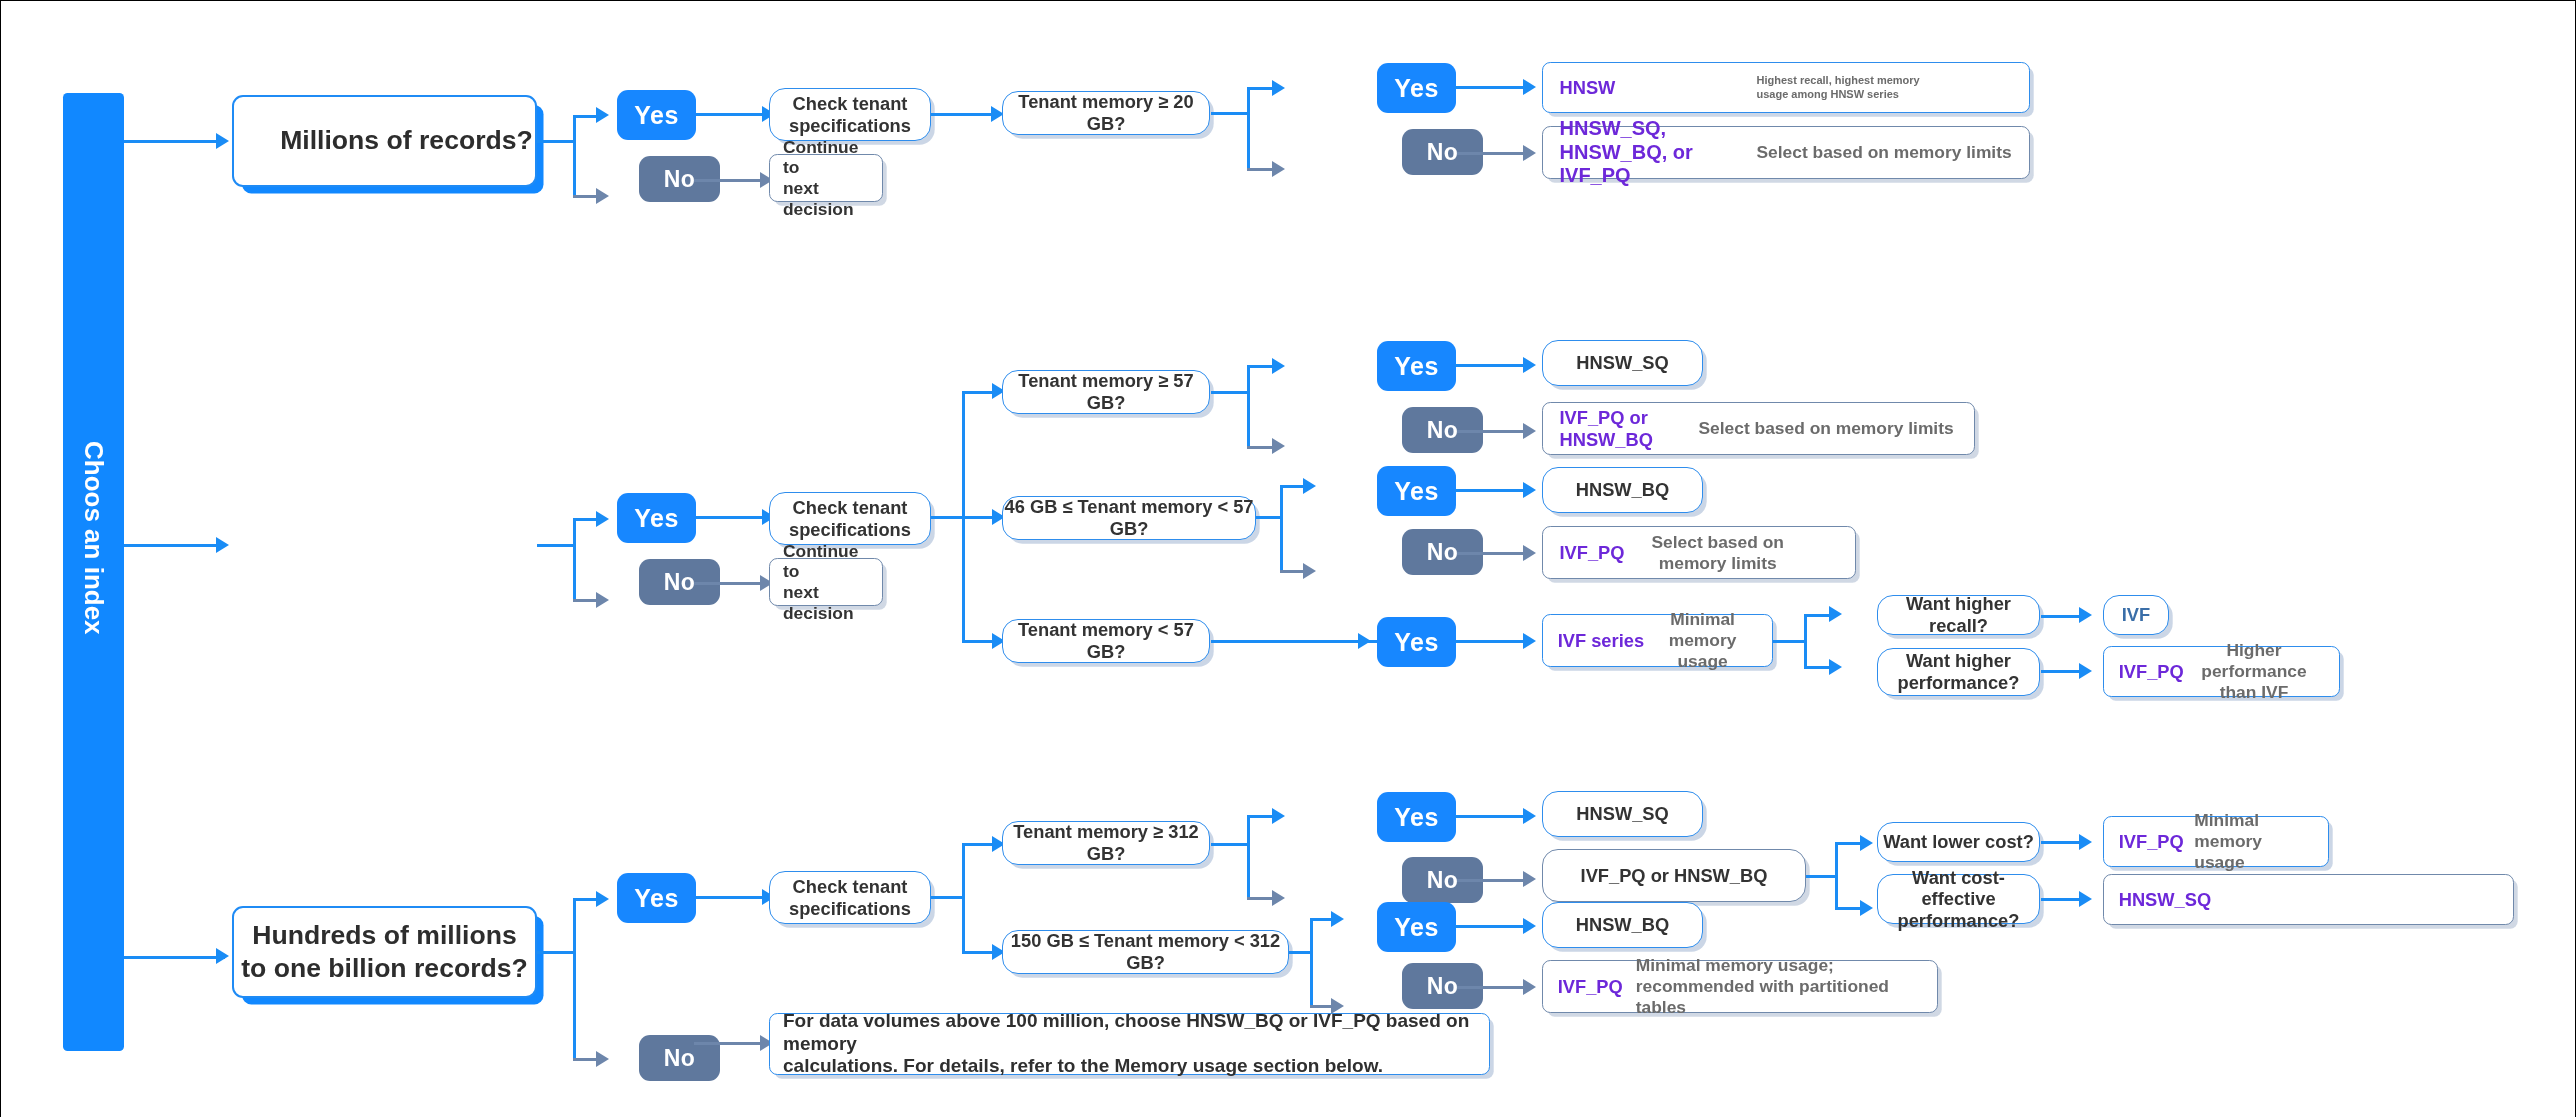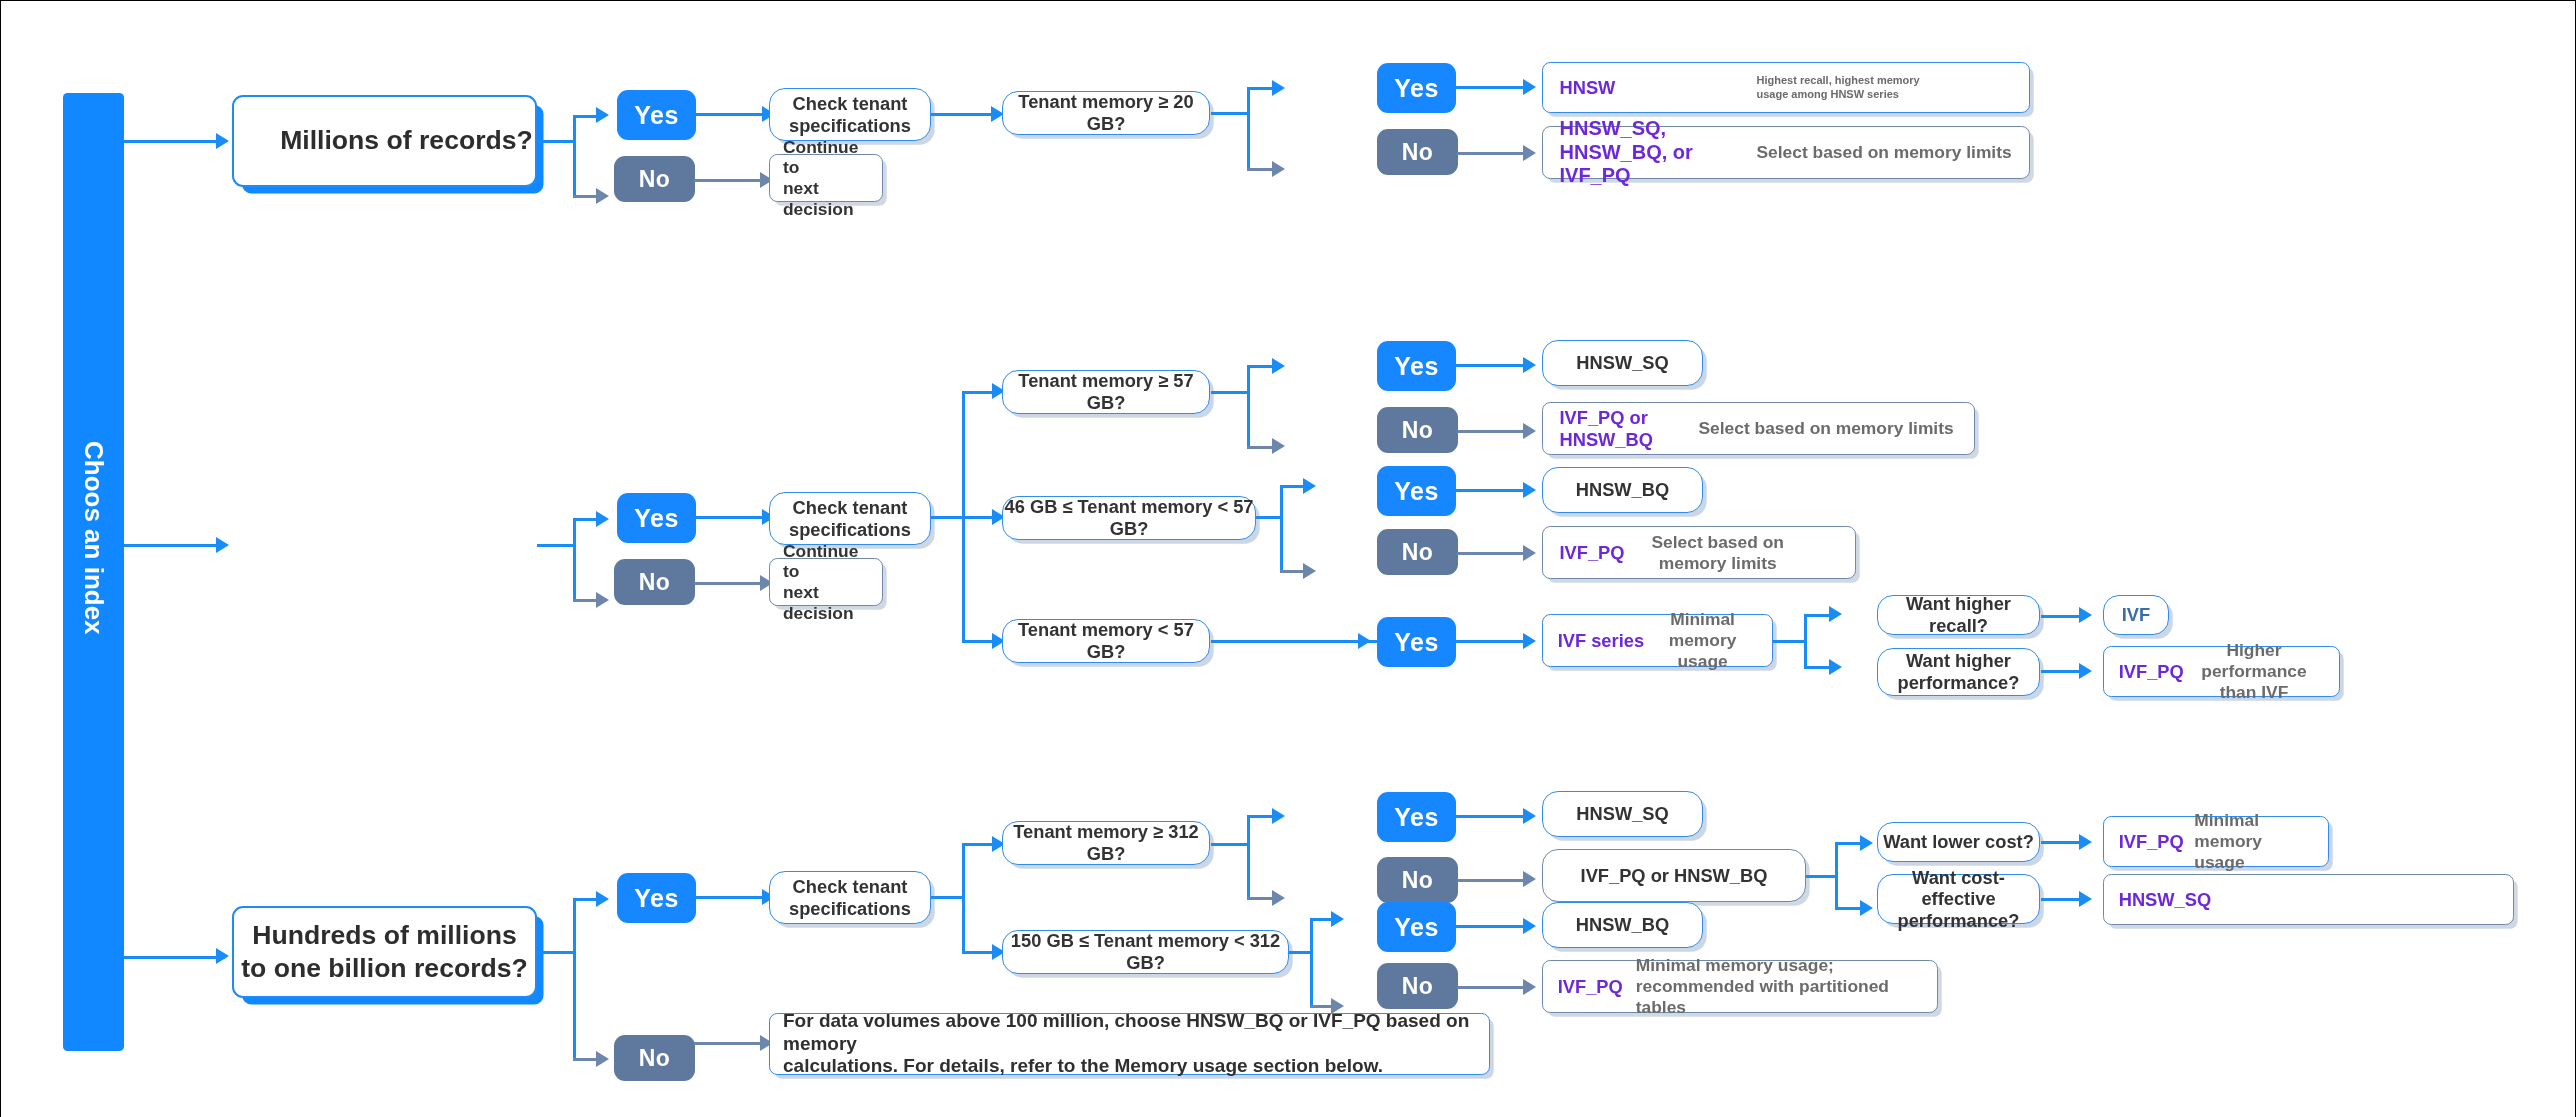--- a/index.html
+++ b/index.html
@@ -67,21 +67,21 @@
     display: flex;
     align-items: center;
     justify-content: center;
     border-radius: 11px;
     color: #ffffff;
     font-weight: bold;
     letter-spacing: 0.5px;
   }
   .pill.yes { background: #1787ff; }
   .pill.no  { background: #5f7architect; }
-  .pill.no  { background: #5f789d; }
+  .pill.no  { background: #5f789d; margin-left: 25px; }
 
   
   .spine {
     position: absolute;
     background: #1188ff;
     border-radius: 4.6px;
   }
   .spine-label {
     position: absolute;
     color: #ffffff;

